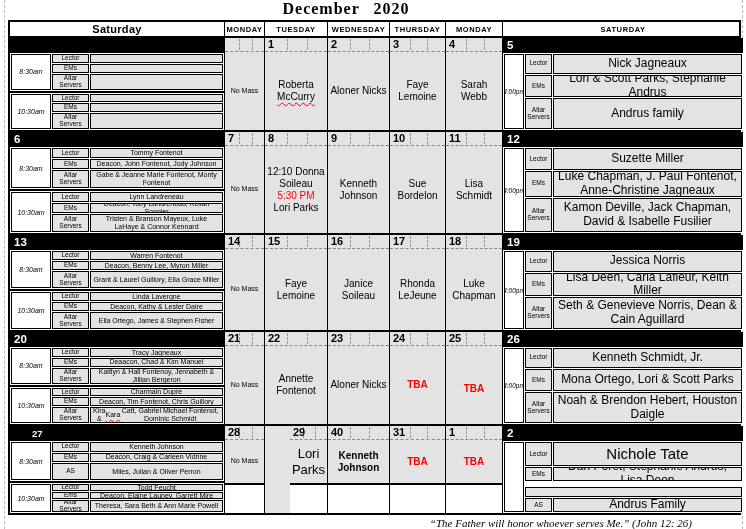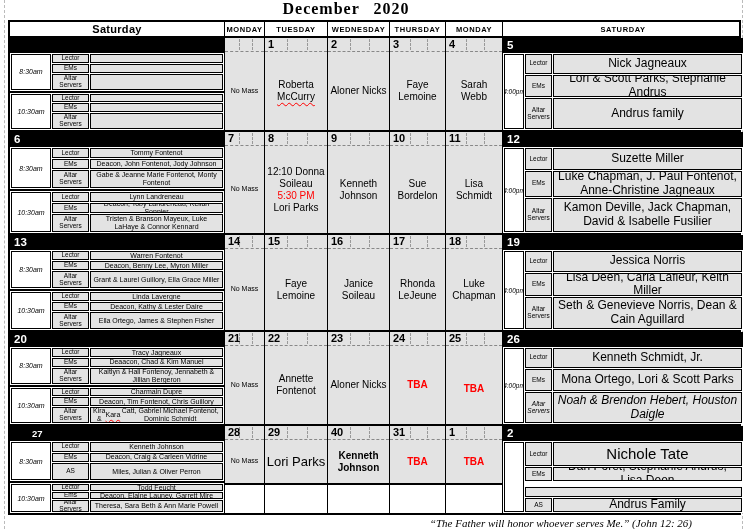--- a/index.html
+++ b/index.html
@@ -530,21 +530,21 @@
             <div class="sat-time">4:00pm</div>
             <div class="sat-rows">
               <div class="sat-row" style="flex: 1 1 0px;">
                 <div class="cellbox sat-label">Lector</div>
                 <div class="cellbox sat-value">Kenneth Schmidt, Jr.</div>
               </div>
               <div class="sat-row" style="flex: 1.15 1 0px;">
                 <div class="cellbox sat-label">EMs</div>
                 <div class="cellbox sat-value">Mona Ortego, Lori &amp; Scott Parks</div>
               </div>
-              <div class="sat-row" style="flex: 1.55 1 0px; font-style: italic;">
+              <div class="sat-row" style="flex: 1.55 1 0px;">
                 <div class="cellbox sat-label">Altar Servers</div>
                 <div class="cellbox sat-value">Noah &amp; Brendon Hebert, Houston Daigle</div>
               </div>
             </div>
           </div>
         </div>
       </div>
       <div class="week" style="flex: 0 0 89px;">
         <div class="sun-group">
           <div class="band">
@@ -591,21 +591,21 @@
           <div class="num-band">
             <div class="day-num">28</div>
             <div class="dash-v" style="left: 36%;"></div>
             <div class="dash-v" style="left: 68%;"></div>
           </div>
           <div class="day-body day-upper">
             <div class="line small">No Mass</div>
           </div>
           <div class="day-lower"></div>
         </div>
-        <div class="day-col bl" style="flex: 0 0 63px;">
+        <div class="day-col bl" style="flex: 0 0 63px; padding-left: 25px;">
           <div class="num-band">
             <div class="day-num">29</div>
             <div class="dash-v" style="left: 36%;"></div>
             <div class="dash-v" style="left: 68%;"></div>
           </div>
           <div class="day-body day-upper">
             <div class="line big">Lori Parks</div>
           </div>
           <div class="day-lower"></div>
         </div>

